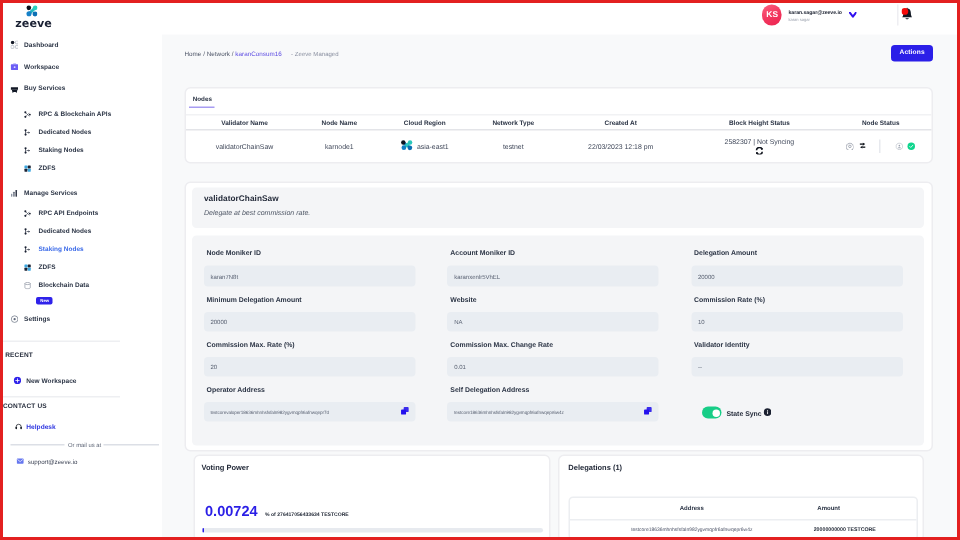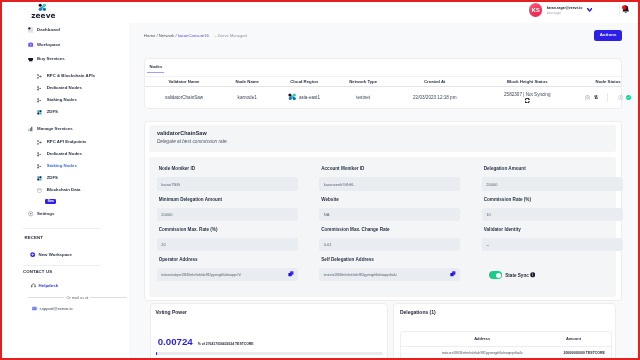--- a/index.html
+++ b/index.html
@@ -5,21 +5,21 @@
   * { box-sizing: border-box; margin: 0; padding: 0; }
   html, body { width: 640px; height: 360px; overflow: hidden; }
   body {
     font-family: "Liberation Sans", sans-serif;
     background: #ffffff;
     font-size: 5px;
     color: #2b3445;
     -webkit-font-smoothing: antialiased;
   }
   .viewport { position:absolute; inset:0; border:2px solid #e32020; background:#fff; }
-  .page { position:absolute; left:0; top:0; right:0; bottom:0; display:flex;margin-left:21px; }
+  .page { position:absolute; left:0; top:0; right:0; bottom:0; display:flex; }
 
   
   .sidebar { width:106px; background:#fff; position:relative; flex:0 0 106px; }
   .logo-wrap { padding:1.4px 0 0 12.7px; }
   .logo-mark { width:8.7px; height:8.7px; display:block; margin-left:2px;}
   .logo-text { font-size:7.4px; font-weight:700; letter-spacing:0.05px;
                color:#1a2133; margin-top:1.3px; line-height:5px; margin-left:-4.5px;
                font-family:"DejaVu Sans", sans-serif; }
 
   .nav { margin-top:4.5px; }

